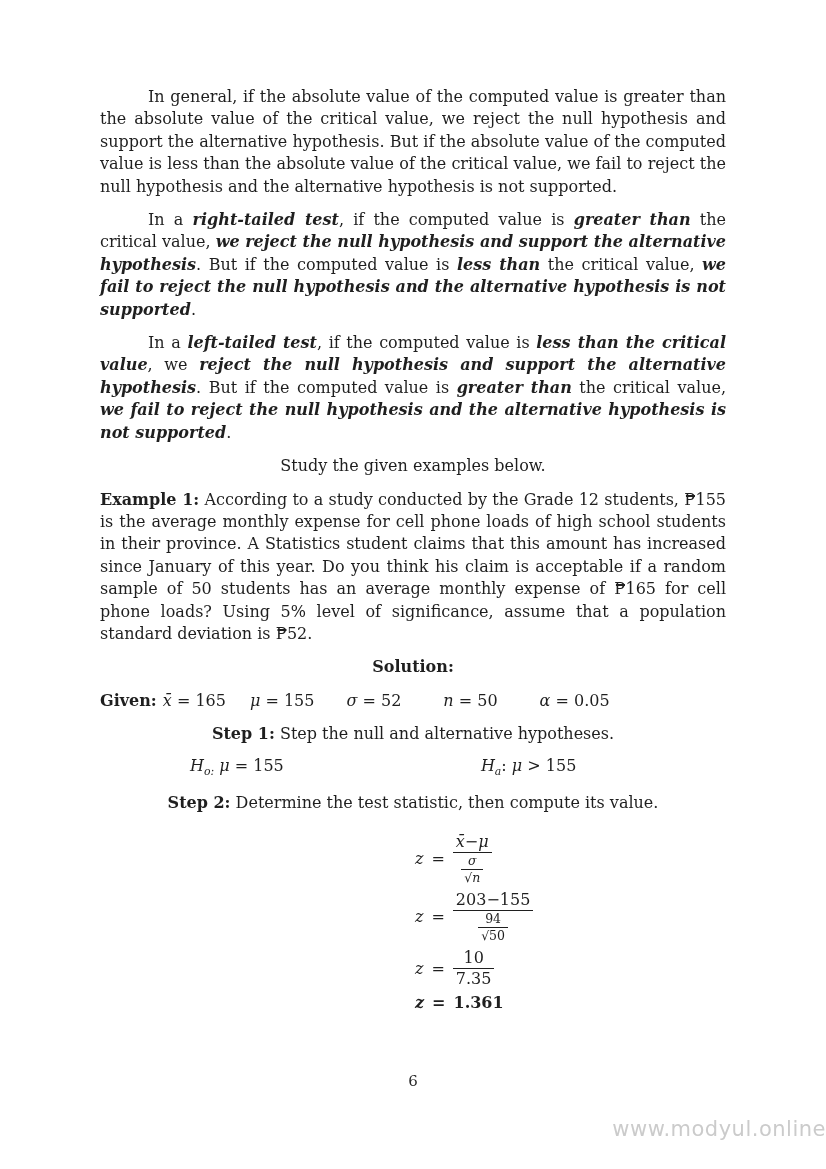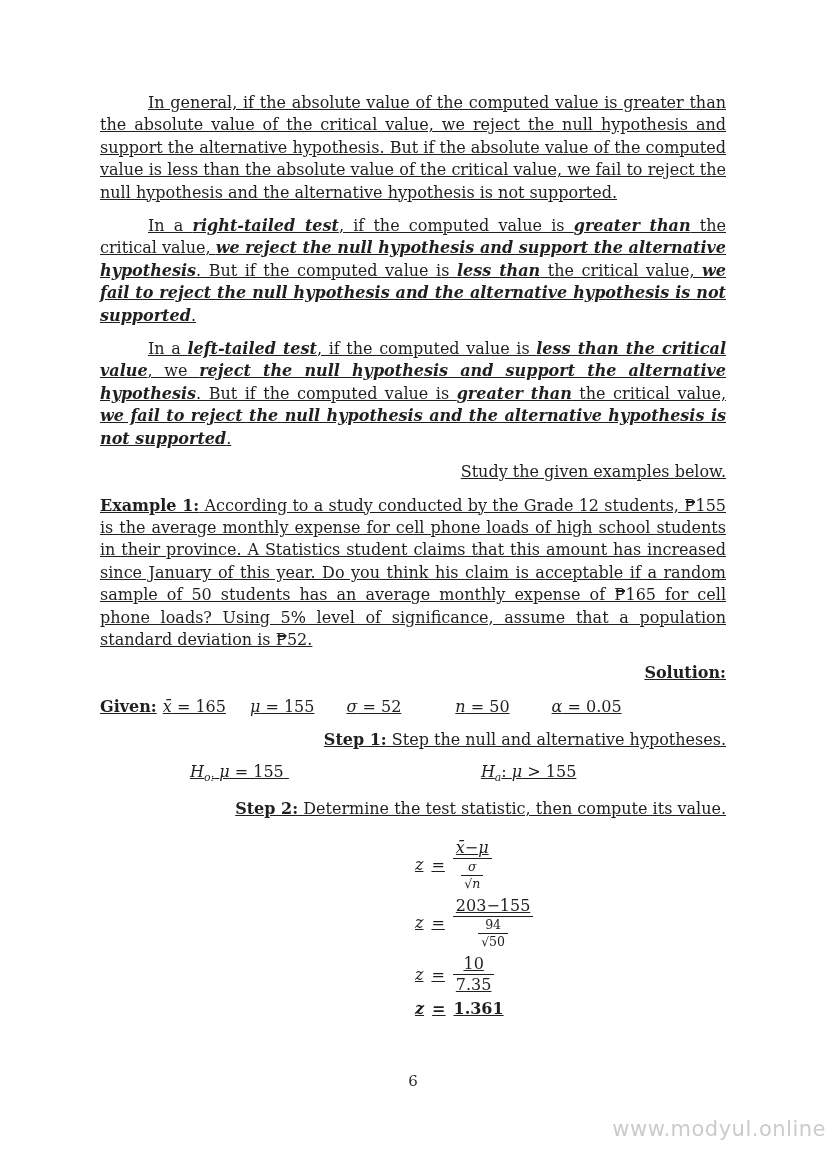--- a/index.html
+++ b/index.html
@@ -9,46 +9,45 @@
     width: 826px;
     height: 1169px;
     background: #ffffff;
     font-family: "DejaVu Serif", serif;
     color: #1f1f1f;
     overflow: hidden;
     margin: 0 auto;
   }
   .content {
     position: absolute;
-    top: 92px;
+    top: 86px;
     left: 100px;
     width: 626px;
-    text-decoration: underline;
   }
   .para {
     font-size: 16px;
     line-height: 22.4px;
     text-align: justify;
     margin-bottom: 11px;
   }
   .para.indent { text-indent: 48px; }
-  .para.nojust { text-align: right; }
+  .para.nojust { text-align: center; }
   .b  { font-weight: bold; }
   .i  { font-style: italic; }
   .bi { font-weight: bold; font-style: italic; }
   sub { font-size: 0.68em; }
   sub.i { font-style: italic; }
 
   
   .given-line { text-align: left; white-space: nowrap; }
   .given-label { margin-right: 6px; }
   .given-item-1 { margin-right: 24px; }
   .given-item-2 { margin-right: 32px; }
   .given-item-3 { margin-right: 42px; }
-  .given-item-4 { margin-right: 42px; margin-left: 12px; }
+  .given-item-4 { margin-right: 42px; }
 
   
   .hyp-line { text-align: left; margin-bottom: 9px; }
   .hyp-h0 { margin-left: 90px; }
   .hyp-ha { margin-left: 192px; }
 
   .step-line { text-align: left; margin-bottom: 9px; }
 
   
   .math-block {

